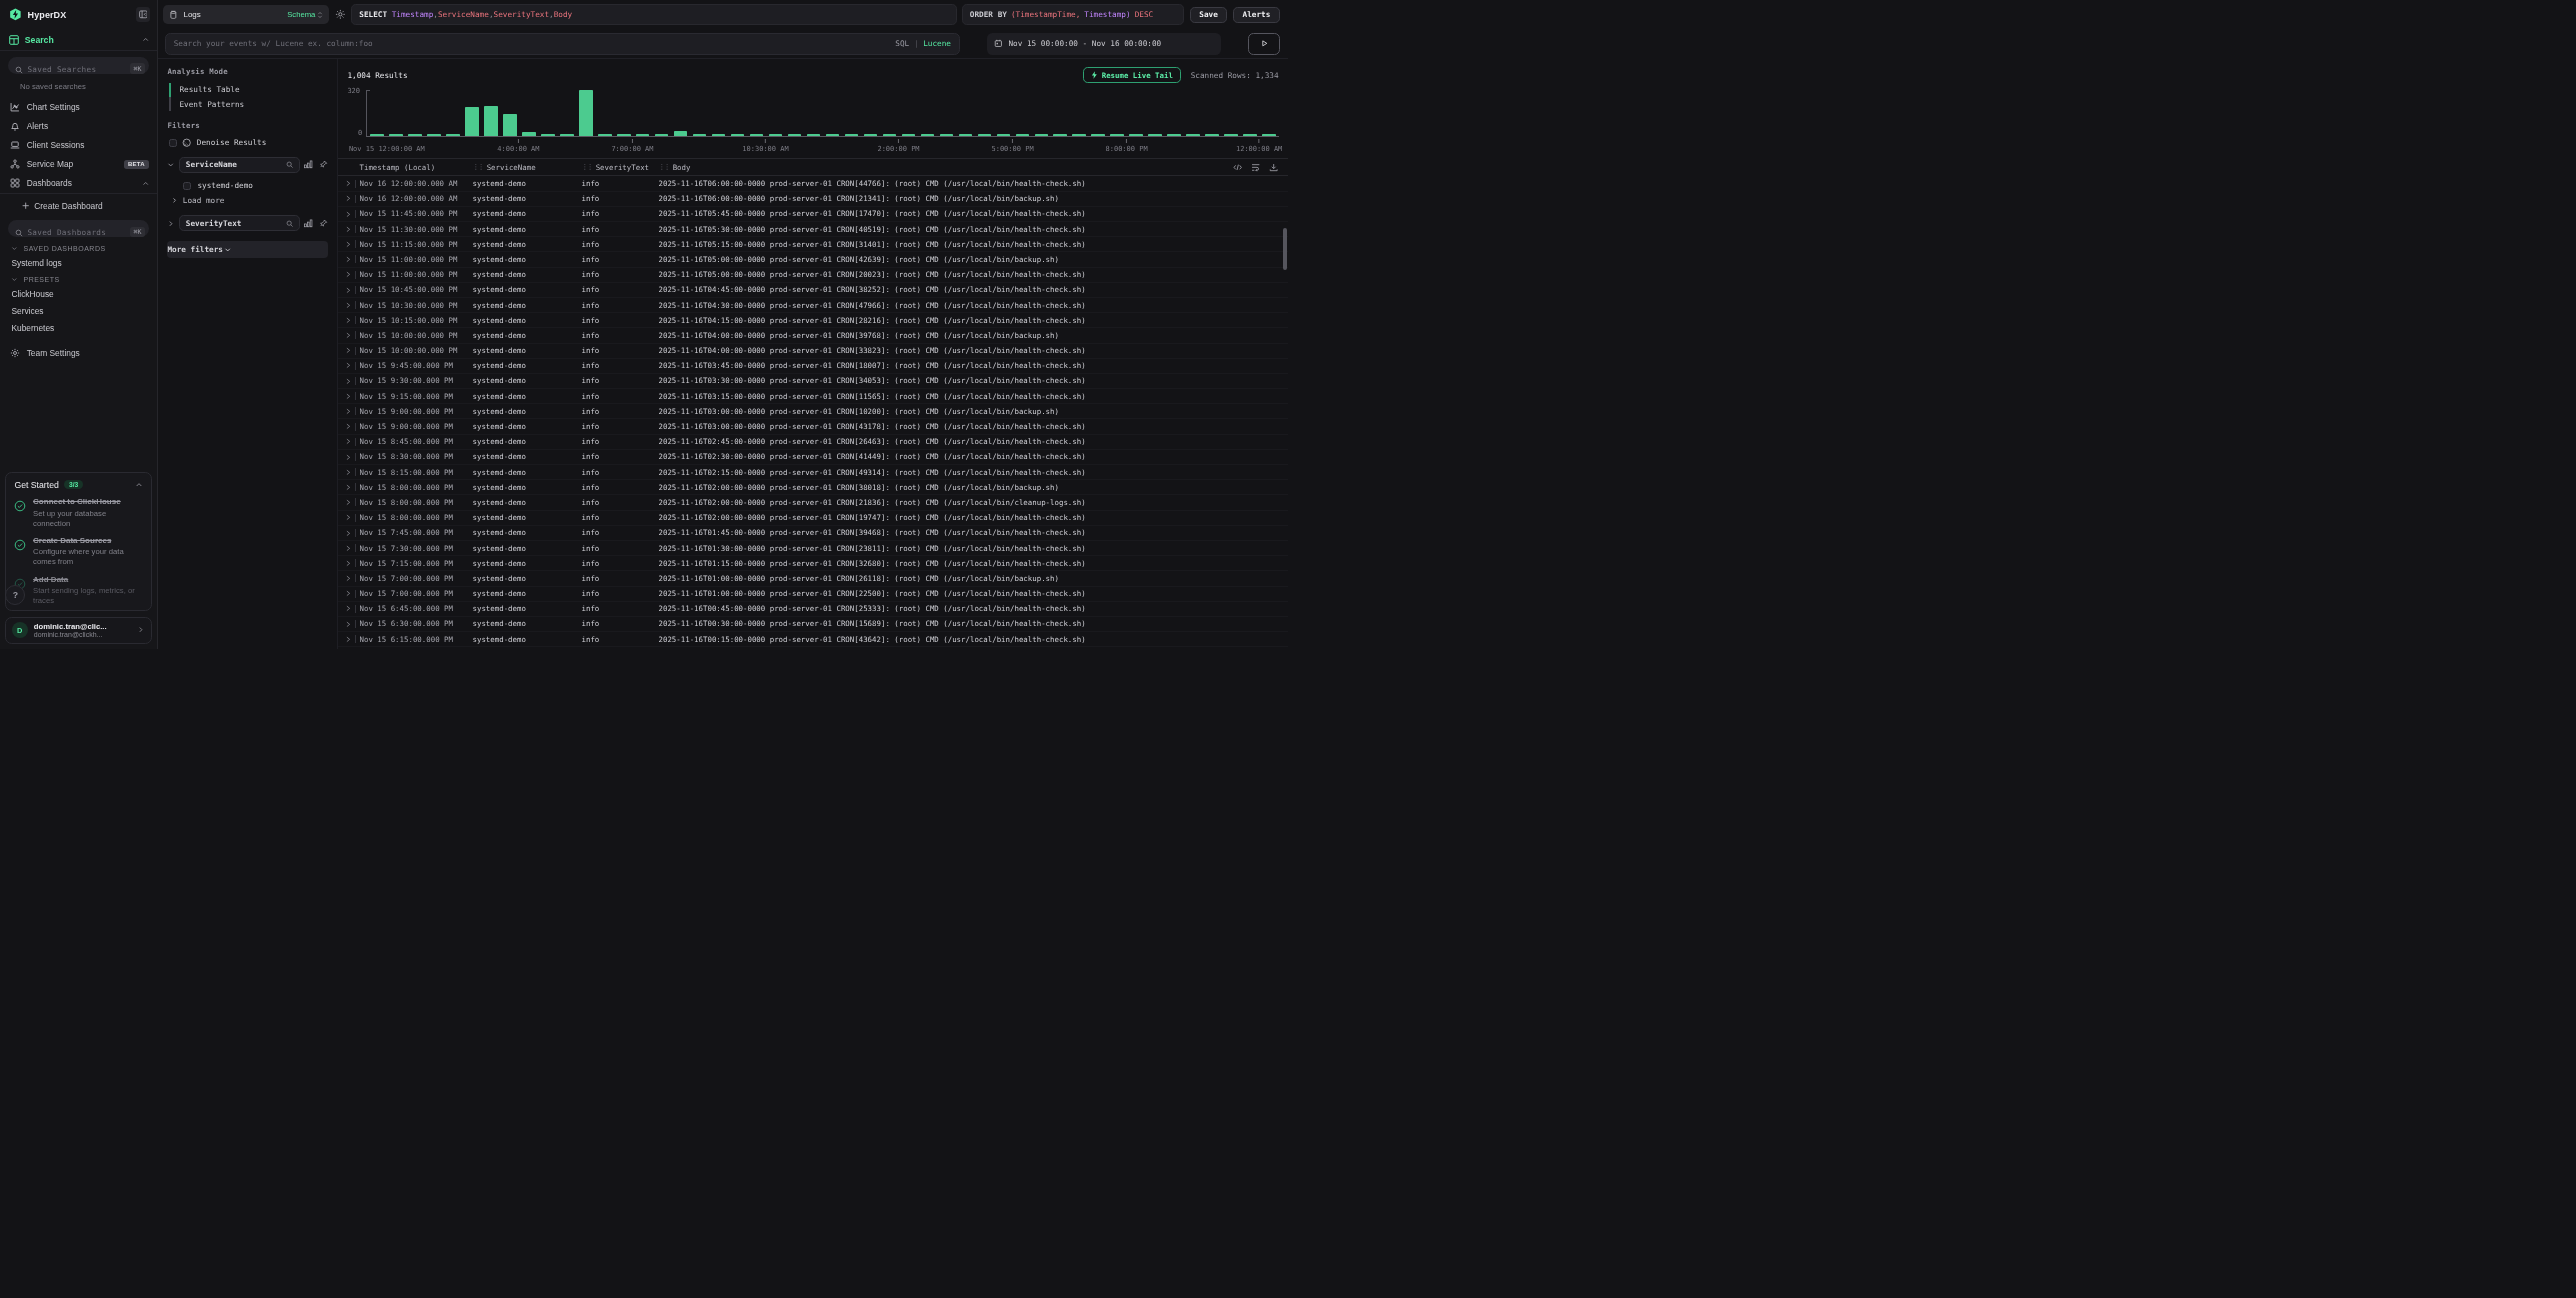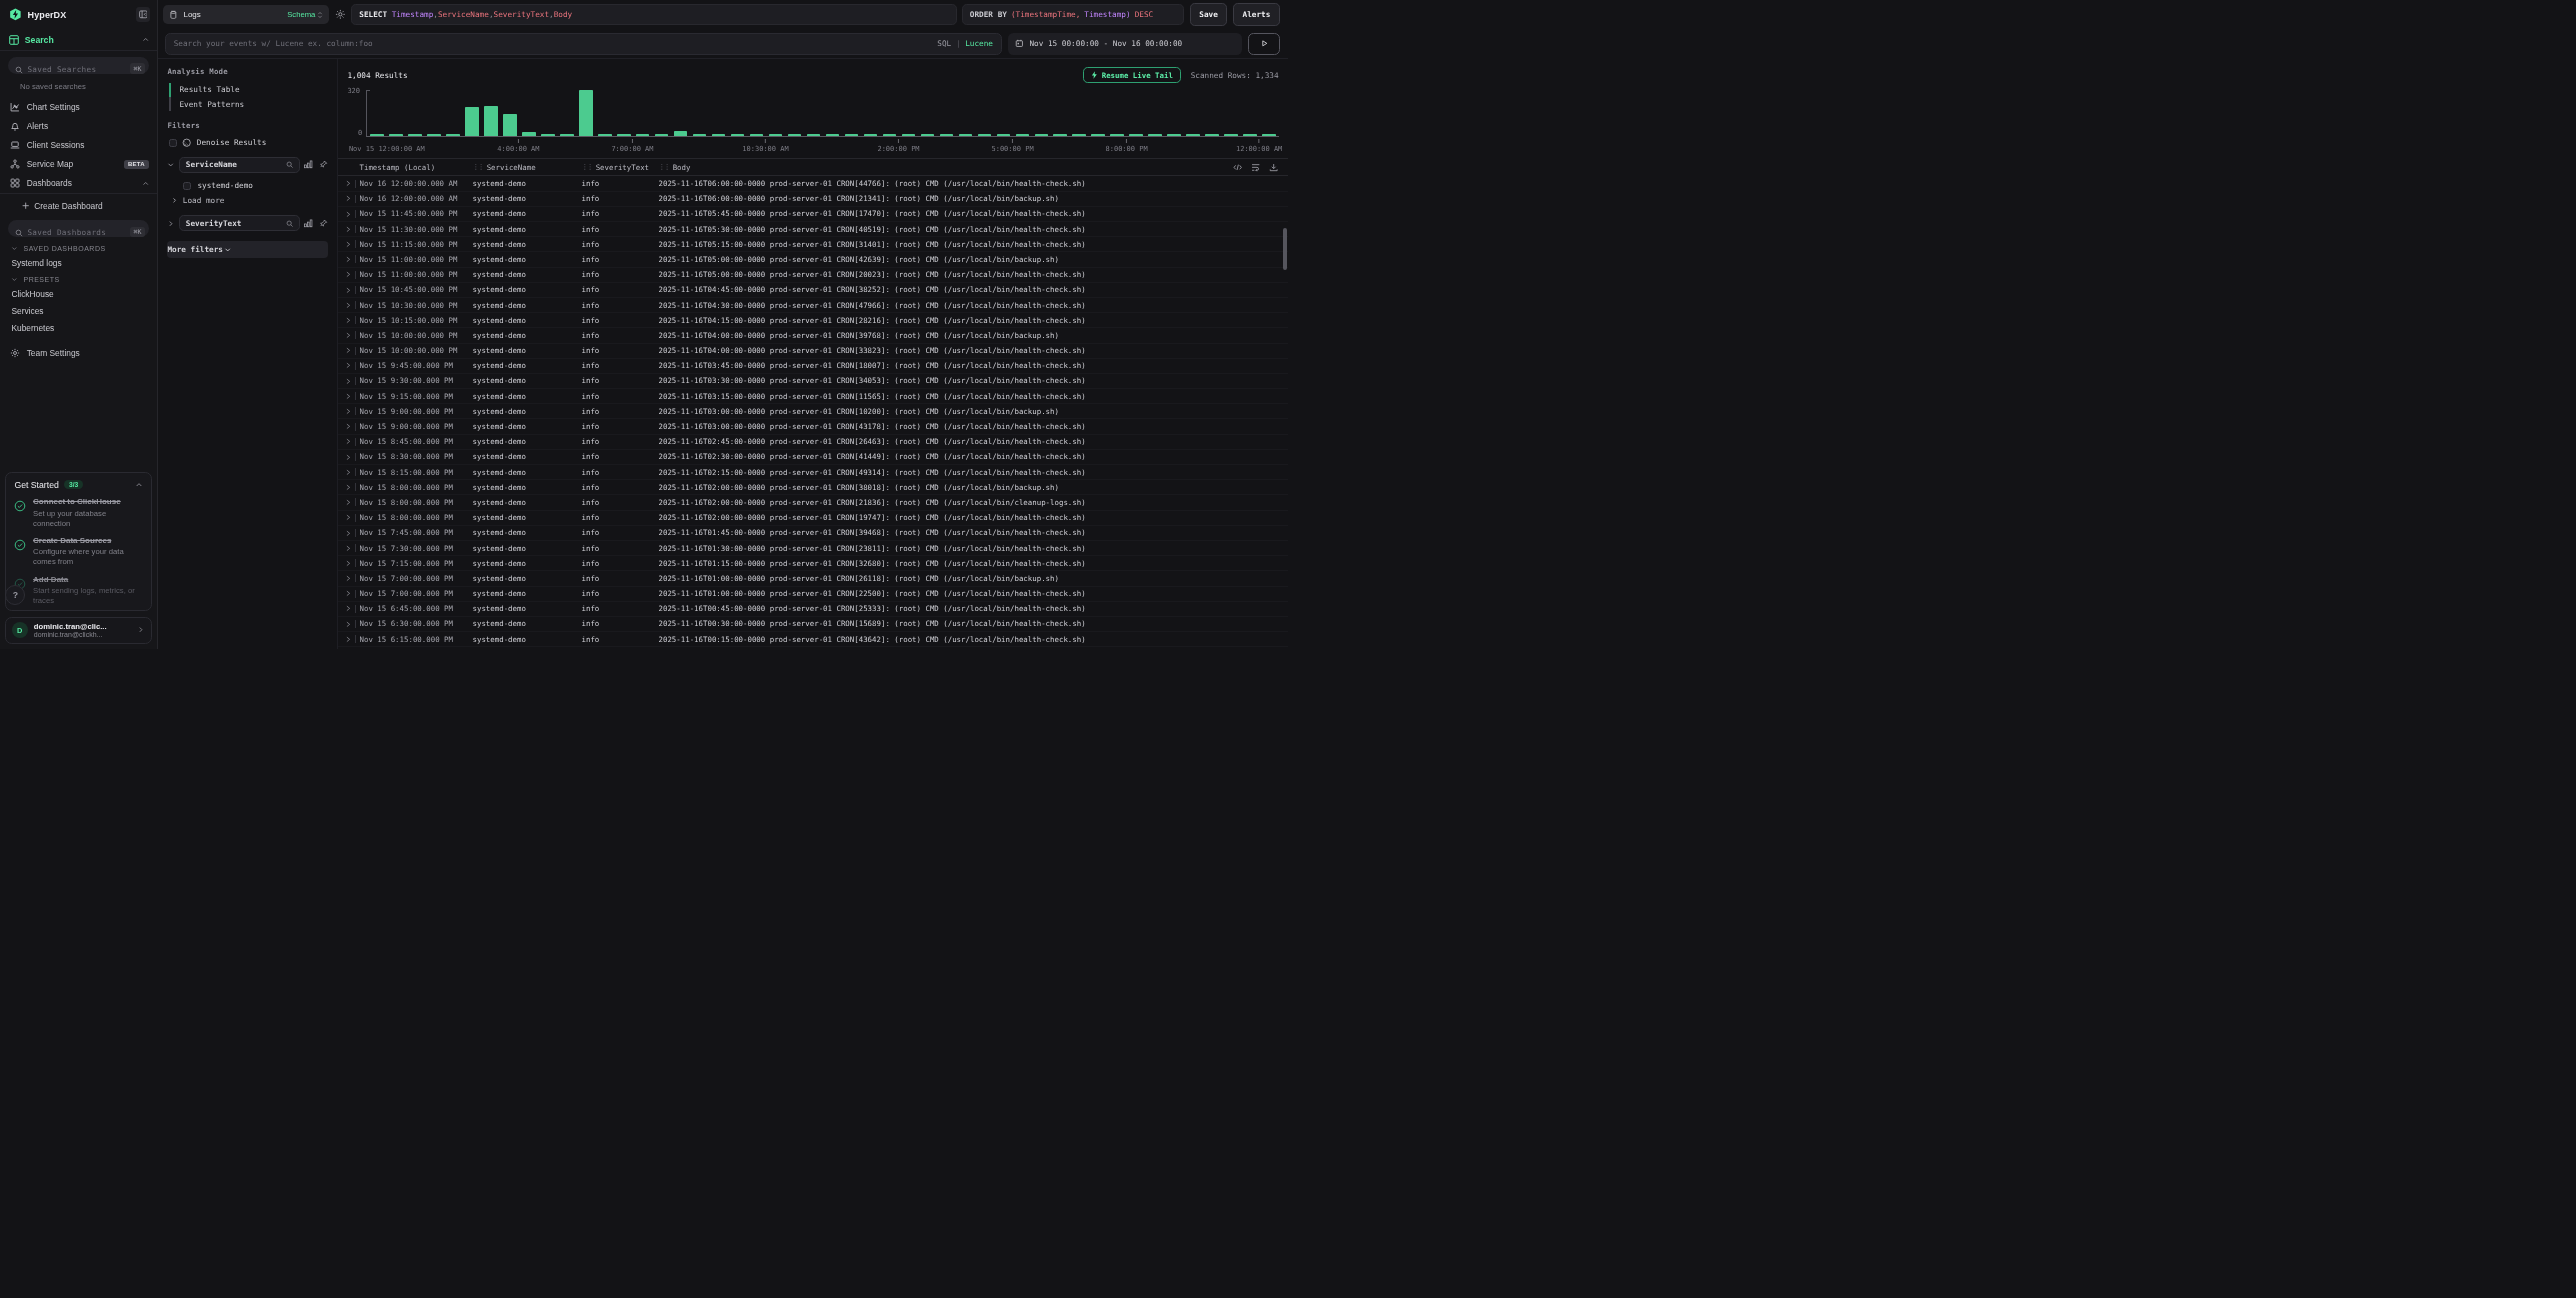--- a/index.html
+++ b/index.html
@@ -79,23 +79,23 @@
   .topbar { height:29.5px; display:flex; align-items:center; padding:0 8px 0 5.4px; gap:5.4px; }
   .source-box { width:166px; height:19px; background:#26262b; border-radius:4.7px; display:flex; align-items:center; padding:0 6px; }
   .source-box .t { color:#e4e4e8; font-size:8px; margin-left:5.4px; }
   .schema { margin-left:auto; color:#56e8a2; font-size:7.7px; display:flex; align-items:center; gap:2px; }
   .icon-btn { color:#b2b2ba; display:flex; align-items:center; justify-content:center; }
   .select-box { flex:1; height:21px; background:#1e1e23; border:0.7px solid #28282e; border-radius:4.7px; display:flex; align-items:center; padding:0 7.4px; font-size:7.7px; overflow:hidden; white-space:nowrap; }
   .kw { color:#e8e8ec; font-weight:bold; }
   .fld-p { color:#c084fc; } .fld-s { color:#e8737c; } .comma { color:#8a8a92; }
   .orderby-box { width:222px; height:21px; background:#1e1e23; border:0.7px solid #28282e; border-radius:4.7px; display:flex; align-items:center; padding:0 6.7px; font-size:7.7px; white-space:nowrap; overflow:hidden; }
   .ob-kw { color:#c9c9cf; font-weight:bold; margin-right:4px; }
-  .btn { height:23px; background:#202025; border:0.7px solid #3a3a42; border-radius:4.7px; color:#f1f1f4; font-weight:bold; font-size:7.7px; display:flex; align-items:center; justify-content:center; padding:0 8.7px; }
-
-  .search-row { height:29.5px; display:flex; align-items:center; padding:0 8px 0 6.7px; gap:6px; border-bottom:0.7px solid #202026; }
+  .btn { height:16px; background:#202025; border:0.7px solid #3a3a42; border-radius:4.7px; color:#f1f1f4; font-weight:bold; font-size:7.7px; display:flex; align-items:center; justify-content:center; padding:0 8.7px; }
+
+  .search-row { height:29.5px; display:flex; align-items:center; padding:0 8px 0 6.7px; gap:27px; border-bottom:0.7px solid #202026; }
   .search-input { flex:1; height:21.5px; background:#1e1e23; border:0.7px solid #2a2a31; border-radius:5.4px; display:flex; align-items:center; padding:0 8px; position:relative; }
   .search-ph { color:#6f6f78; font-size:7.7px; }
   .lang-toggle { position:absolute; right:8px; display:flex; gap:4.7px; font-size:7.7px; }
   .lang-sql { color:#9a9aa3; } .lang-sep { color:#55555d; } .lang-lucene { color:#56e8a2; }
   .date-box { width:234px; height:21.5px; background:#1e1e23; border-radius:5.4px; display:flex; align-items:center; padding:0 7.4px; color:#c9c9cf; font-size:7.7px; gap:5.4px; }
   .play-btn { width:32px; height:21.5px; border:0.7px solid #55555e; border-radius:5.4px; display:flex; align-items:center; justify-content:center; color:#e4e4e8; }
 
   .content-row { flex:1; display:flex; min-height:0; }
 
   

